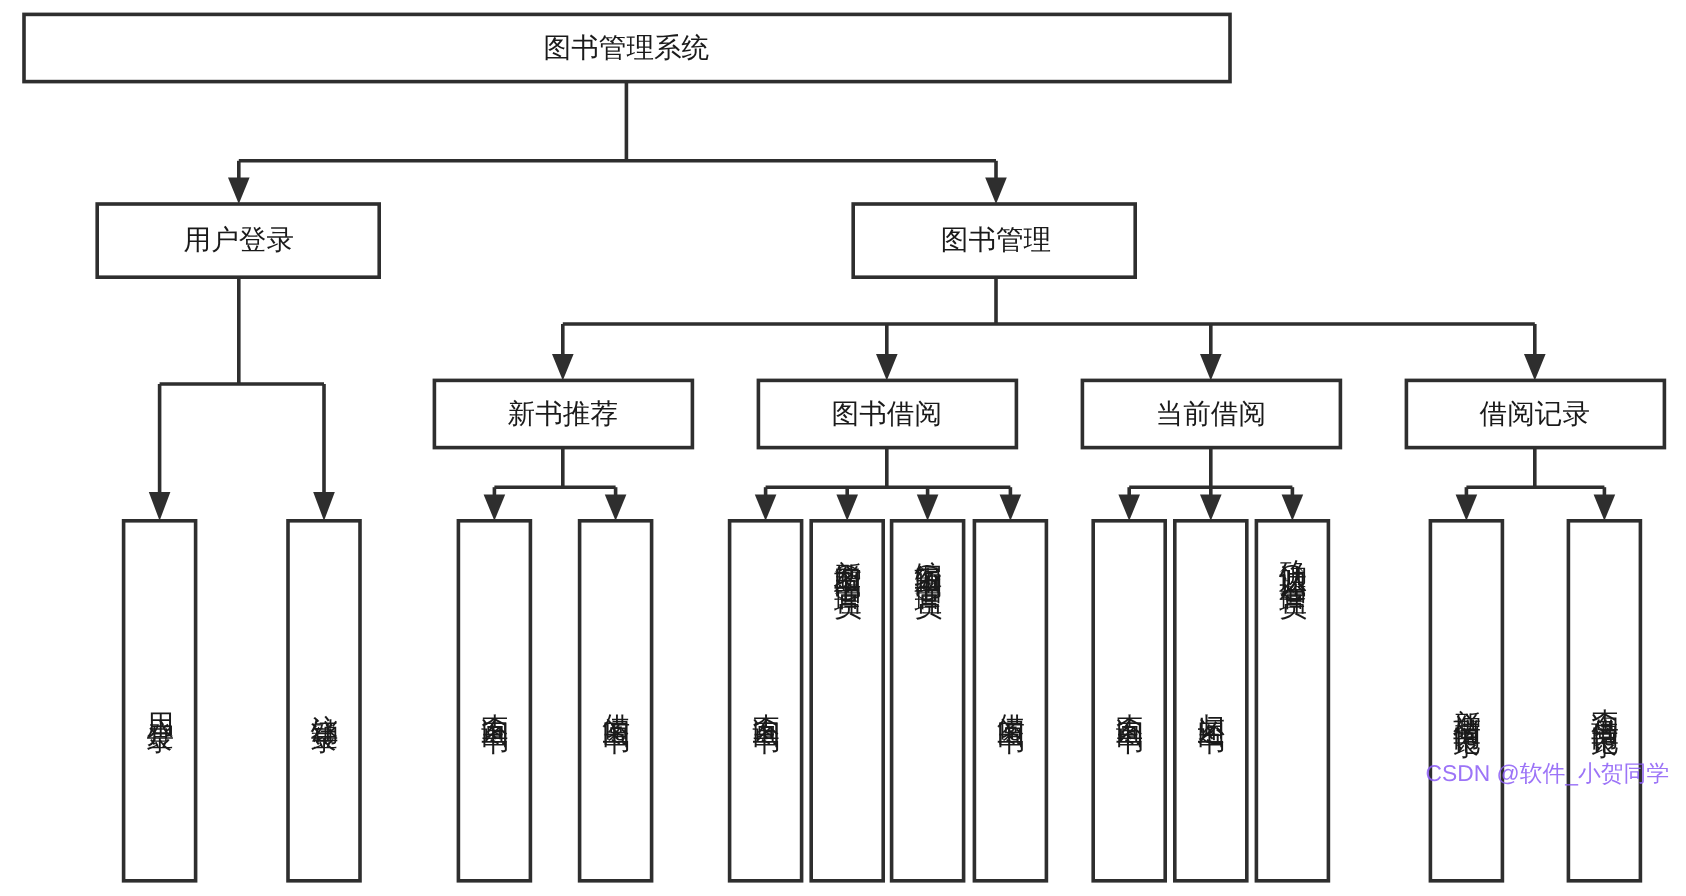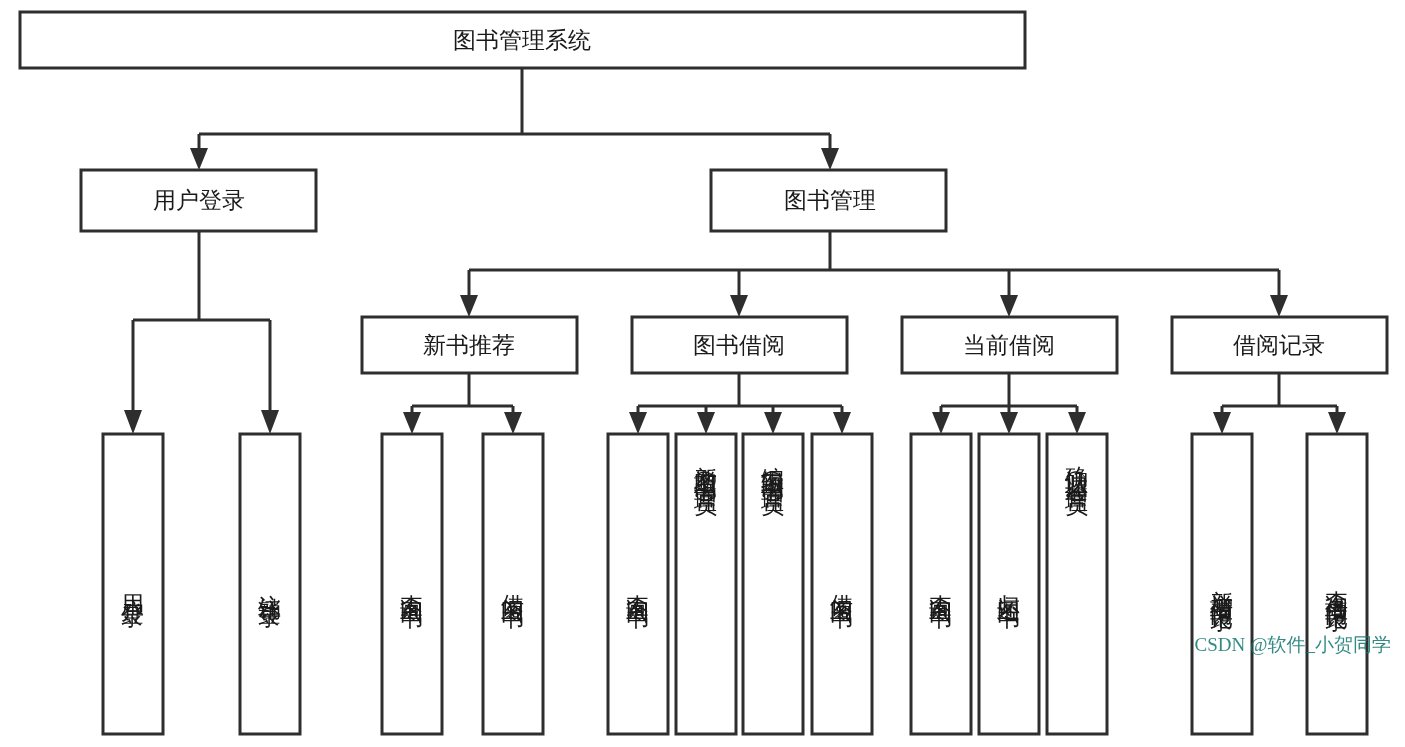--- a/index.html
+++ b/index.html
@@ -54,23 +54,23 @@
     fill: #1a1a1a;
     writing-mode: vertical-rl;
     text-orientation: upright;
     letter-spacing: 4px;
     white-space: pre;
   }
   .watermark {
     position: absolute;
     right: 14px;
     bottom: 6px;
-    font-family: Liberation Serif, serif;
+    font-family: Liberation Sans, sans-serif;
     font-size: 19px;
-    color: #0f766e;
+    color: #8b5cf6;
     opacity: 0.85;
     white-space: nowrap;
     user-select: none;
   }
 </style>
 </head>
 <body>
 
 <div id="diagram-root">
 

